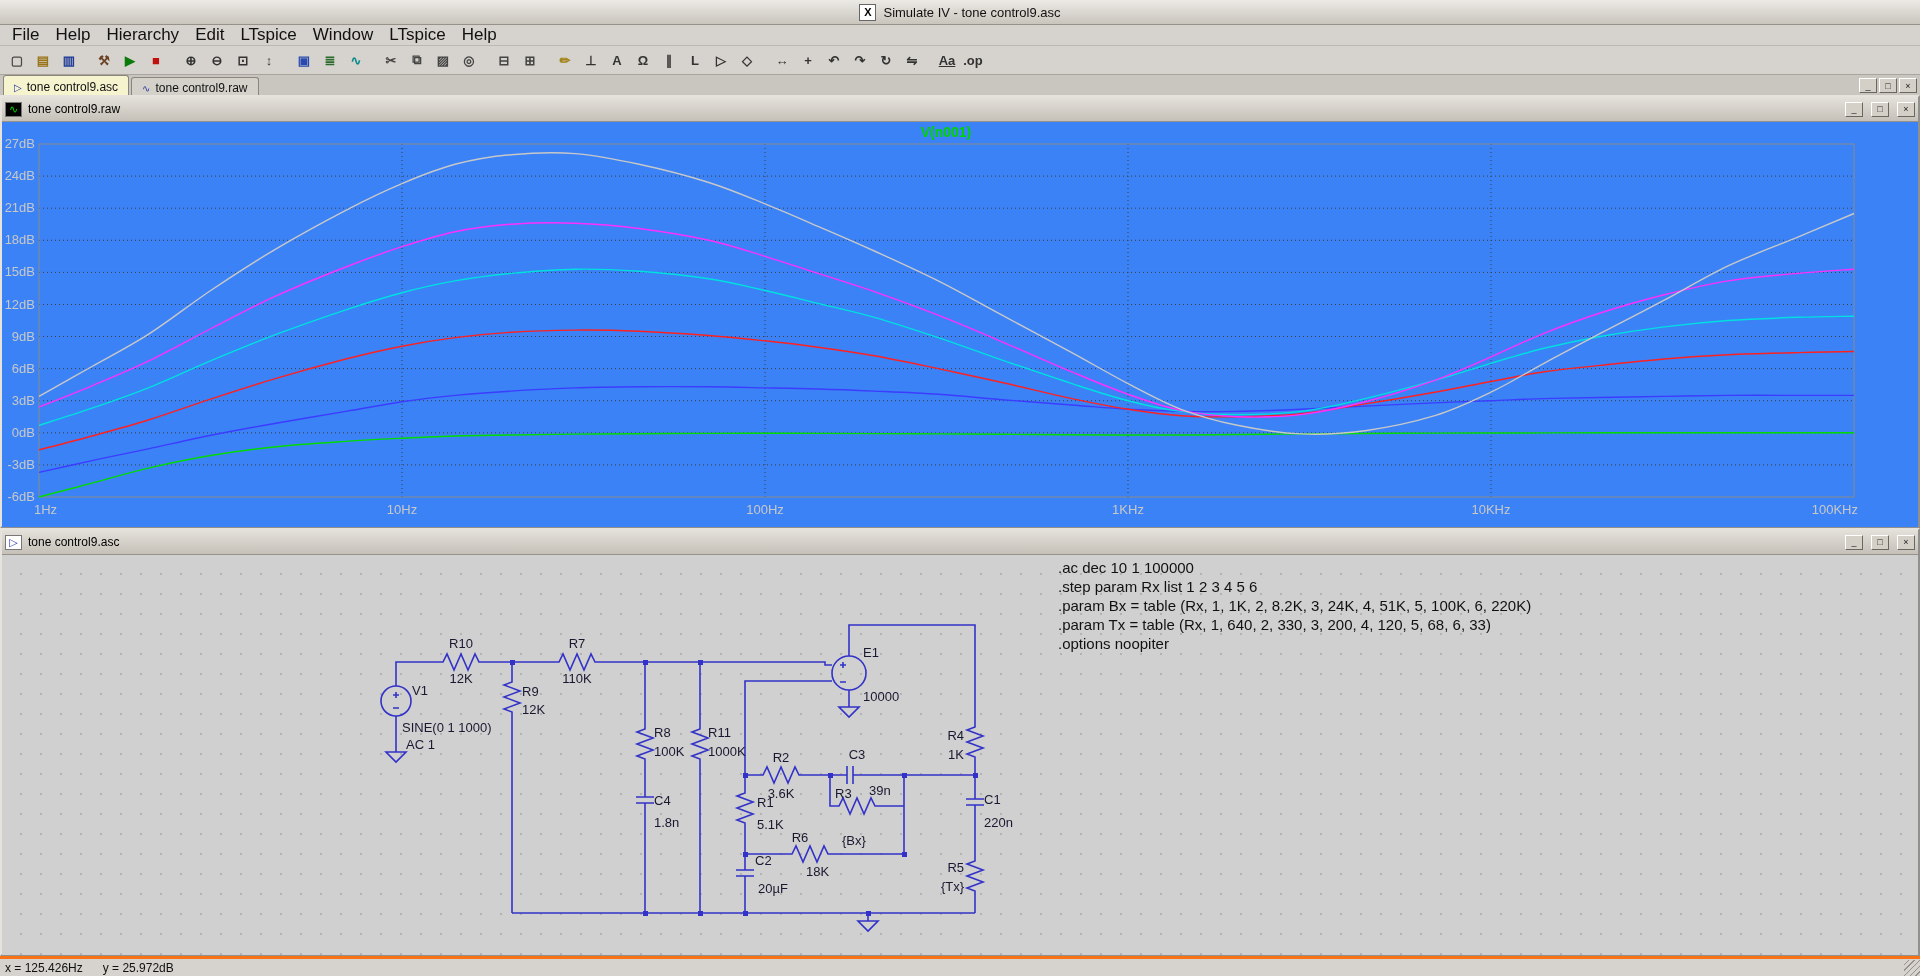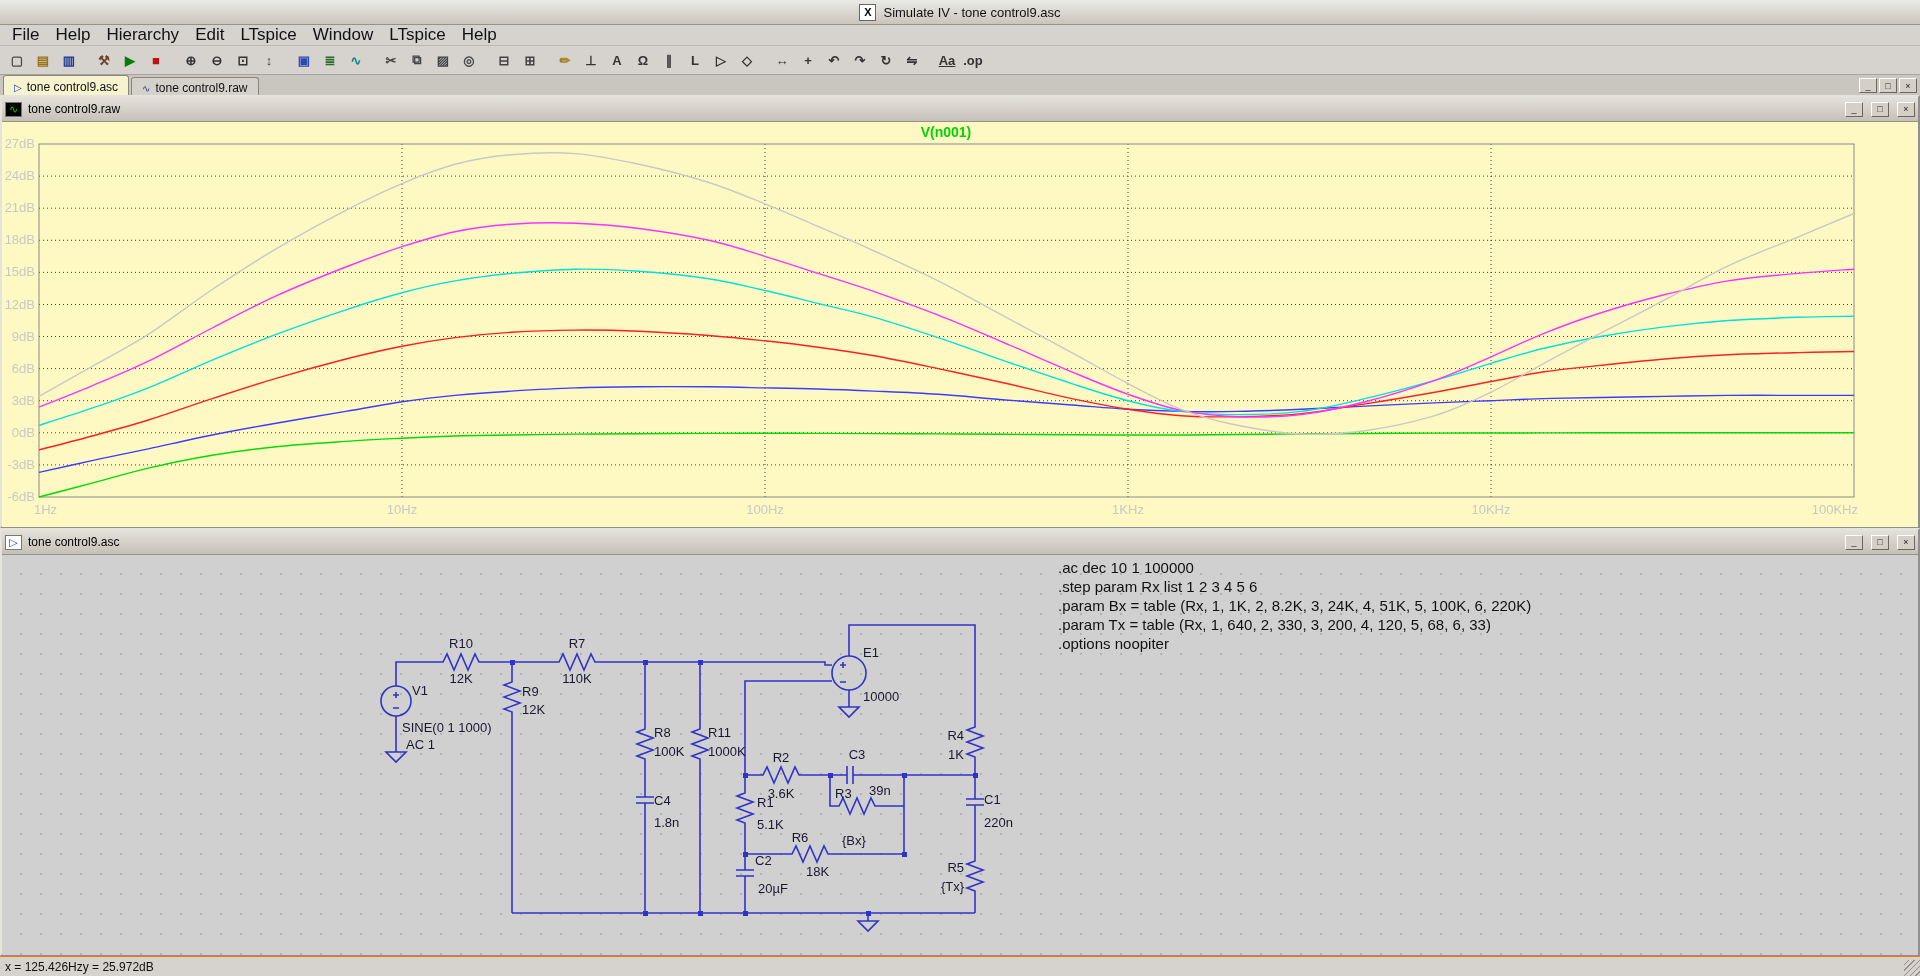--- a/index.html
+++ b/index.html
@@ -42,33 +42,33 @@
   .child-icon{width:17px;height:15px;display:flex;align-items:center;justify-content:center;
     font-size:11px;border:1px solid #777;box-sizing:border-box;}
   .wave-ci{background:#000;color:#00d400;}
   .asc-ci{background:#fff;color:#2330b4;}
   .spacer{flex:1;}
   .win-btn{width:18px;height:15px;margin-left:2px;background:#d4d0c8;
     border:1px solid;border-color:#fff #6a675f #6a675f #fff;font-size:9px;line-height:12px;
     text-align:center;padding:0;color:#222;font-family:"Liberation Sans",sans-serif;}
 
   
-  .wave-content{position:relative;height:405px;background:#fef9c3;}
+  .wave-content{position:relative;height:405px;background:#3b82f6;}
   #wave-plot{position:absolute;left:0;top:0;}
   svg text{font-family:"Liberation Sans",sans-serif;}
 
   
   .asc-canvas{position:relative;height:400px;background-color:#d0d0d0;
     background-image:radial-gradient(circle,#b2b2b2 1px,rgba(0,0,0,0) 1px);
     background-size:20px 20px;background-position:9px 9px;}
   #schematic{position:absolute;left:0;top:0;}
 
   
   .statusbar{position:absolute;left:0;top:956px;width:1920px;height:20px;background:#d6d3ce;
-    border-top:1px solid #f97316;font-size:12px;color:#111;display:flex;align-items:center;padding-left:5px;box-sizing:border-box;}
+    border-top:3px solid #f97316;font-size:12px;color:#111;display:flex;align-items:center;padding-left:5px;gap:20px;box-sizing:border-box;}
   .grip{position:absolute;right:0;bottom:0;width:16px;height:16px;
     background:repeating-linear-gradient(135deg,transparent 0 3px,#96928a 3px 4px);}
 </style>
 </head>
 <body>
 
 <div class="app">
 
   <div class="titlebar">
     <span class="app-icon">X</span>

